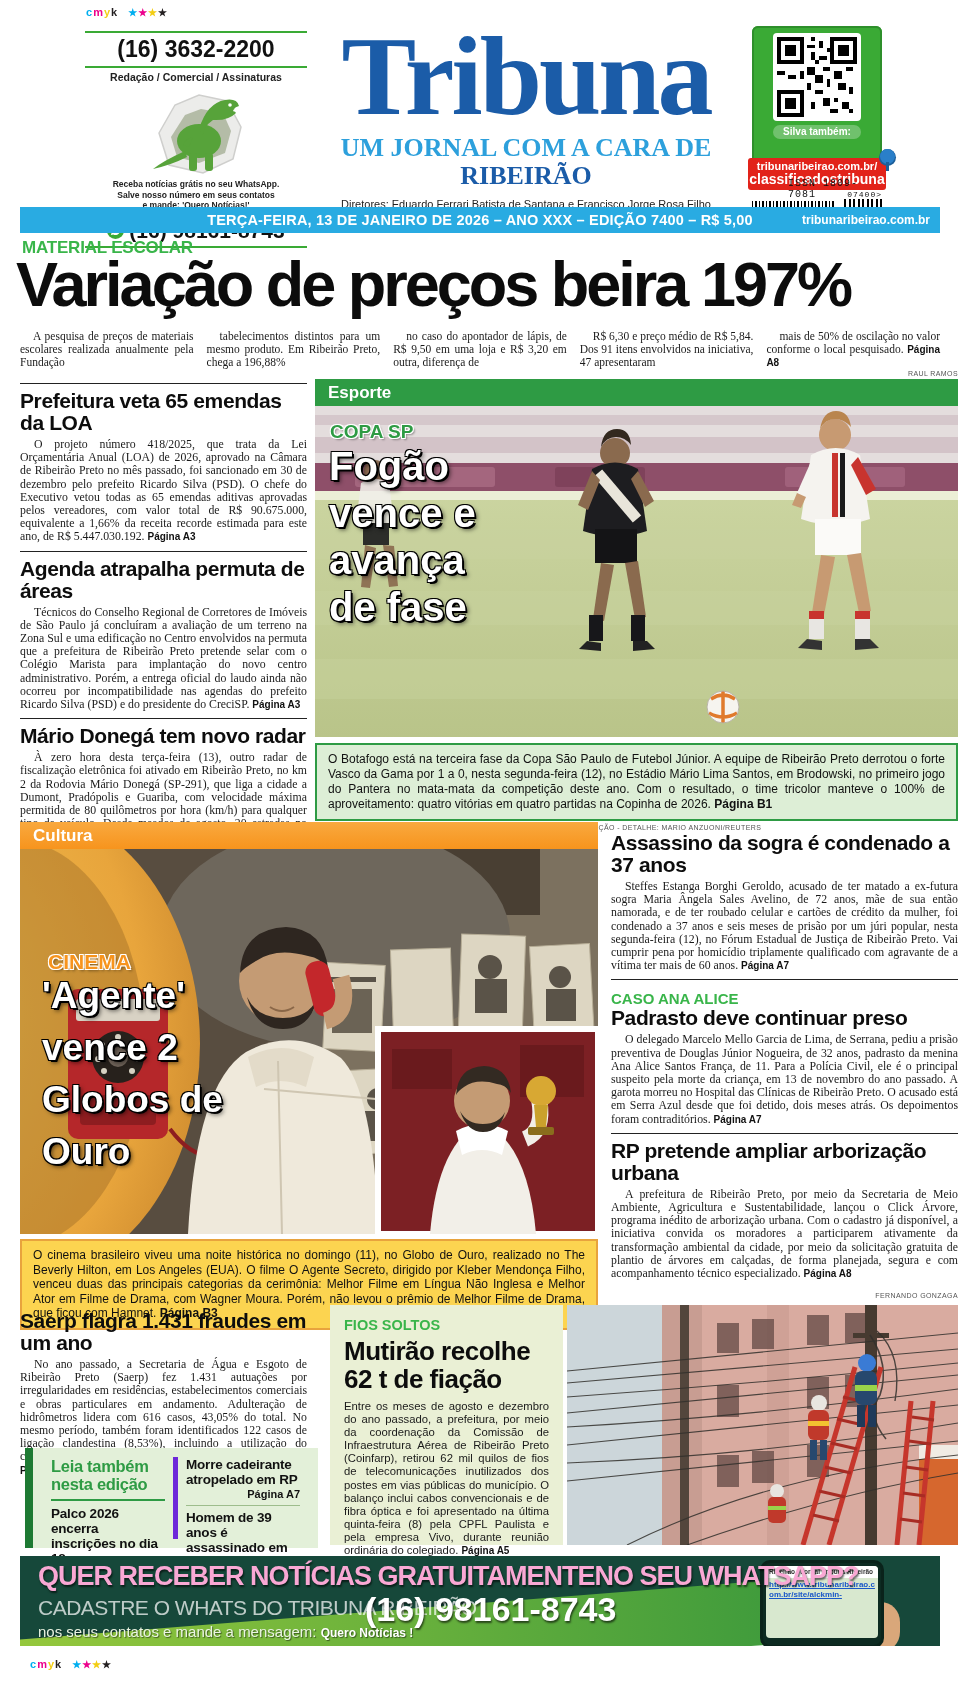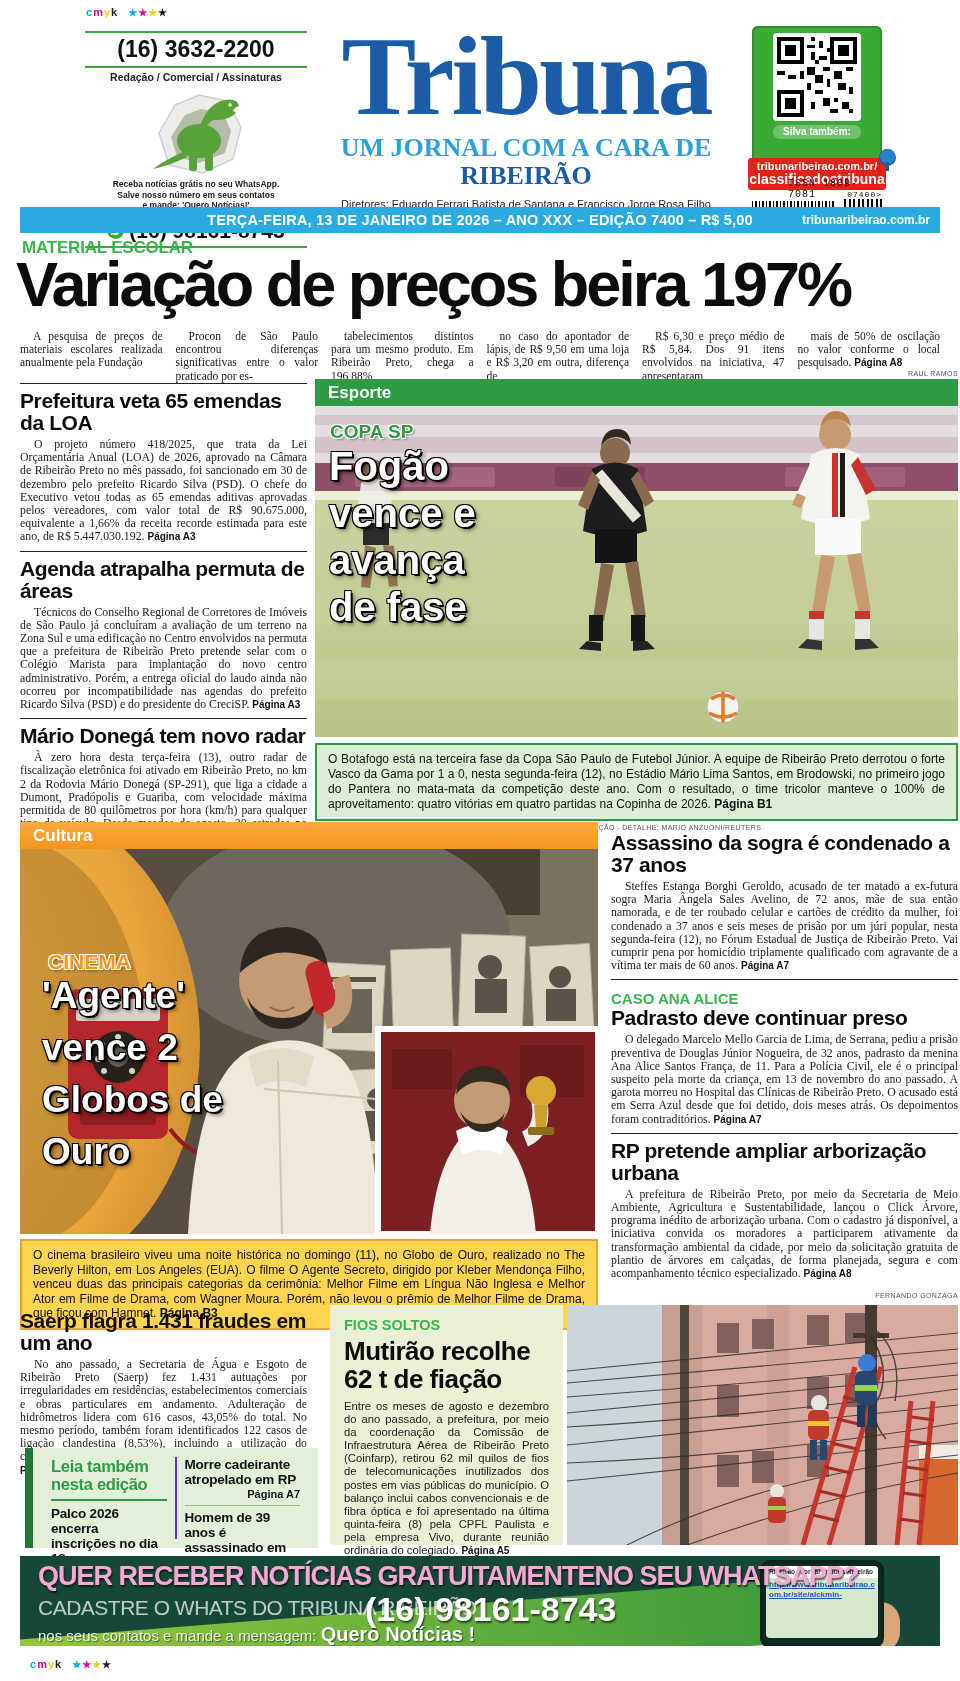--- a/index.html
+++ b/index.html
@@ -93,21 +93,21 @@
      text-shadow:2px 2px 0 #000,-1px -1px 0 #000,1px -1px 0 #000,-1px 1px 0 #000,3px 3px 4px rgba(0,0,0,.55);}
   .caption-yellow{margin-top:5px;background:#fcd450;border:2px solid #e8a33d;padding:7px 11px;
                   font:12px/14.5px "Liberation Sans",sans-serif;text-align:justify;color:#111;}
   .fios-credit{left:660px;top:1292px;width:298px;text-align:right;}
   
   .saerp{left:20px;top:1304px;width:287px;}
   
   .leia{left:25px;top:1448px;width:293px;height:100px;background:#e3f0d9;border-left:8px solid #1e7a33;
         display:flex;box-sizing:border-box;padding:9px 10px;}
   .leia-col{flex:1;padding:0 8px;}
-  .leia-col+.leia-col{border-left:2px solid #6d28d9;}
+  .leia-col+.leia-col{border-left:5px solid #6d28d9;}
   .leia-h{font:bold 16.5px/18px "Liberation Sans",sans-serif;color:#2e9b44;letter-spacing:-.3px;}
   .leia-hr{border:0;border-top:2px solid #2e9b44;margin:6px 0 5px;}
   .leia-hr2{border:0;border-top:1px solid #9dbd8c;margin:5px 0 4px;}
   .leia-t{font:bold 13.5px/15px "Liberation Sans",sans-serif;color:#111;letter-spacing:-.2px;}
   .leia-p{font:bold 11px "Liberation Sans",sans-serif;color:#111;text-align:right;margin-top:1px;}
   
   .fios-box{left:330px;top:1305px;width:233px;height:240px;background:#eaf0d5;box-sizing:border-box;padding:12px 14px;}
   .fios-k{font:bold 14.5px "Liberation Sans",sans-serif;color:#39b54a;}
   .fios-h{font:bold 26px/28px "Liberation Sans",sans-serif;letter-spacing:-.5px;color:#0d0d0d;margin:4px 0 7px;}
   .fios-b{font:11.3px/13.1px "Liberation Sans",sans-serif;text-align:justify;color:#1a1a1a;margin:0;}
@@ -119,21 +119,21 @@
   .banner:after{content:"";position:absolute;left:-60px;bottom:-34px;width:820px;height:4px;background:#fff;
      transform:rotate(-4.5deg);opacity:.9;}
   .bn-l1{position:absolute;left:18px;top:5px;font:bold 27px "Liberation Sans",sans-serif;color:#f9a8d4;letter-spacing:-1px;
      text-shadow:1px 2px 2px rgba(0,0,0,.6);z-index:3;}
   .bn-l2{position:absolute;left:18px;top:40px;font:21px "Liberation Sans",sans-serif;color:rgba(255,255,255,.72);
      letter-spacing:-.5px;z-index:3;}
   .bn-phone{position:absolute;left:345px;top:34px;font:bold 34px "Liberation Sans",sans-serif;color:#fff;
      text-shadow:1px 2px 2px rgba(0,0,0,.6);z-index:3;}
   .bn-l3{position:absolute;left:18px;top:67px;font:15px "Liberation Sans",sans-serif;color:#eaf4e2;z-index:3;
      text-shadow:1px 1px 1px rgba(0,0,0,.5);}
-  .bn-l3 b{font-weight:bold;color:#fff;font-size:20px;}
+  .bn-l3 b{font-weight:bold;color:#fff;font-size:12px;}
   .bn-phone-mock{position:absolute;right:56px;top:4px;width:118px;height:82px;background:#0d2b22;
      border:3px solid #0a231b;border-radius:10px;z-index:2;overflow:hidden;}
   .pscreen{margin:3px;background:#d8e8cf;height:72px;border-radius:4px;overflow:hidden;}
   .ptitle{background:#fff;font:bold 6.5px/8px "Liberation Sans",sans-serif;color:#333;padding:2px 3px;}
   .plink{font:bold 8px/9.5px "Liberation Sans",sans-serif;color:#1a57c9;text-decoration:underline;
      word-break:break-all;padding:2px 3px;display:block;}
   .hand{position:absolute;right:40px;top:46px;width:48px;height:50px;background:#d9a77a;border-radius:50% 40% 40% 50%;z-index:1;}
 </style>
 </head>
 <body>
@@ -253,21 +253,20 @@
 
   <div class="abs datebar">
     <span class="dtext"><span>TERÇA-FEIRA, 13 DE JANEIRO DE 2026 – ANO XXX – EDIÇÃO 7400 – </span><b>R$ 5,00</b></span>
     <span class="site">tribunaribeirao.com.br</span>
   </div>
 
   <div class="abs kicker lead-kicker">MATERIAL ESCOLAR</div>
   <div class="abs lead-headline">Variação de preços beira 197%</div>
   <div class="abs introrow">
     <p>A pesquisa de preços de materiais escolares realizada anualmente pela Fundação</p>
-    <p>Procon de São Paulo encontrou diferenças significativas entre o valor praticado por es-</p>
     <p>tabelecimentos distintos para um mesmo produto. Em Ribeirão Preto, chega a 196,88%</p>
     <p>no caso do apontador de lápis, de R$ 9,50 em uma loja e R$ 3,20 em outra, diferença de</p>
     <p>R$ 6,30 e preço médio de R$ 5,84. Dos 91 itens envolvidos na iniciativa, 47 apresentaram</p>
     <p><span>mais de 50% de oscilação no valor conforme o local pesquisado. </span><b class="pgref">Página A8</b></p>
   </div>
 
   <div class="abs colL">
     <hr class="rule">
     <article>
       <h2 class="h2">Prefeitura veta 65 emendas da LOA</h2>

